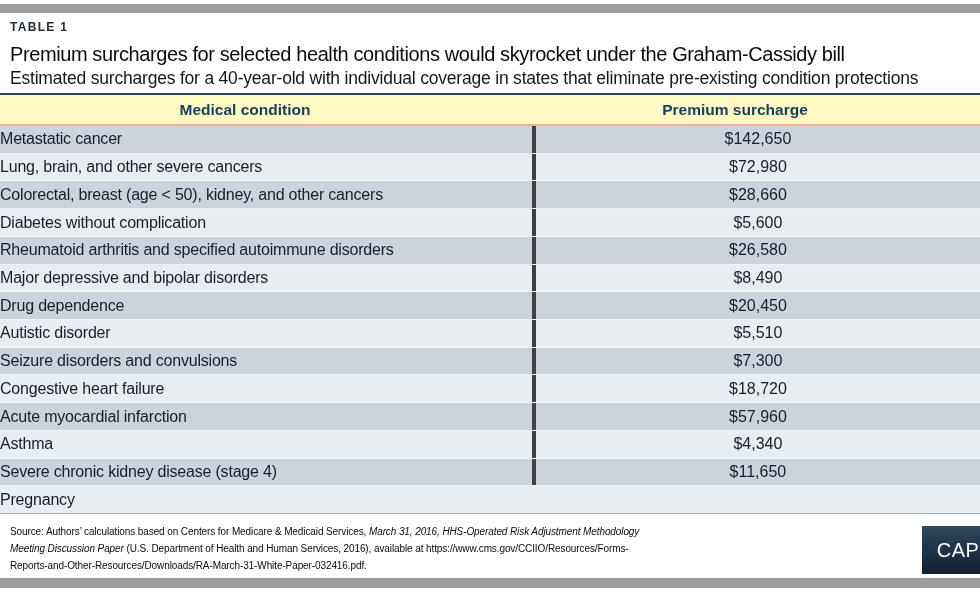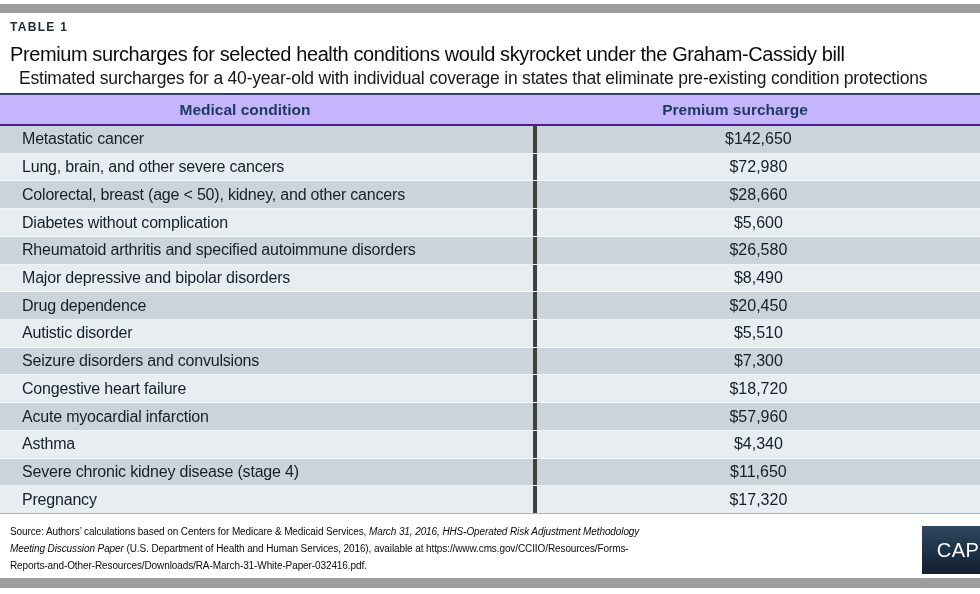--- a/index.html
+++ b/index.html
@@ -15,41 +15,41 @@
   .kicker {
     position: absolute; top: 20px; left: 10px;
     font-size: 12px; font-weight: bold; letter-spacing: 1.3px; color: #1f2a33; text-align: center;
   }
   .title {
     position: absolute; top: 43px; left: 10px; margin: 0;
     font-size: 20px; font-weight: normal; color: #0a0d10;
     letter-spacing: -0.4px; white-space: nowrap;
   }
   .subtitle {
-    position: absolute; top: 68px; left: 19px;
+    position: absolute; top: 68px; left: 10px;
     font-size: 17.5px; color: #14181c; letter-spacing: -0.2px; white-space: nowrap;
   }
 
   .table {
     position: absolute; top: 93px; left: 0; width: 980px;
     border-top: 2px solid #2f4457;
   }
-  .thead { display: flex; height: 29px; border-bottom: 2px solid #4c1d95; background: #c4b5fd; }
+  .thead { display: flex; height: 29px; border-bottom: 2px solid #fca5a5; background: #fef9c3; }
   .th {
     width: 490px; box-sizing: border-box;
     display: flex; align-items: center; justify-content: center;
     font-size: 15.5px; font-weight: bold; color: #1d3a5f;
   }
   .tbody { display: flex; flex-direction: column; height: 387px; border-bottom: 1px solid #a8b2ba; }
   .row { flex: 1; display: flex; border-bottom: 1px solid rgba(251,253,254,0.75); box-sizing: border-box; }
   .row:last-child { border-bottom: none; }
   .row.dark { background: #ccd4db; }
   .row.light { background: #e8edf1; }
   .cell { box-sizing: border-box; display: flex; align-items: center; font-size: 16px; color: #161f29; }
-  .cell.cond { width: 582px; padding-left: 22px; letter-spacing: -0.2px; }
+  .cell.cond { width: 582px; padding-left: 0; letter-spacing: -0.2px; }
   .cell.amt { width: 490px; justify-content: center; border-left: 4px solid #404040; }
 
   .source {
     position: absolute; top: 524px; left: 10px; width: 880px;
     font-size: 10px; line-height: 16.8px; color: #0b0b0b; letter-spacing: -0.1px;
   }
   .src-line { white-space: nowrap; }
   .it { font-style: italic; }
 
   .cap-logo {
@@ -121,21 +121,20 @@
       <div class="row light">
         <div class="cell cond">Asthma</div>
         <div class="cell amt">$4,340</div>
       </div>
       <div class="row dark">
         <div class="cell cond">Severe chronic kidney disease (stage 4)</div>
         <div class="cell amt">$11,650</div>
       </div>
       <div class="row light">
         <div class="cell cond">Pregnancy</div>
-        <div class="cell amt">$17,320</div>
       </div>
     </div>
 </div>
 
 <div class="source" id="source">
     <div class="src-line"><span>Source: Authors’ calculations based on Centers for Medicare &amp; Medicaid Services, </span><span class="it">March 31, 2016, HHS-Operated Risk Adjustment Methodology</span></div>
     <div class="src-line"><span class="it">Meeting Discussion Paper</span><span> (U.S. Department of Health and Human Services, 2016), available at https://www.cms.gov/CCIIO/Resources/Forms-</span></div>
     <div class="src-line"><span>Reports-and-Other-Resources/Downloads/RA-March-31-White-Paper-032416.pdf.</span></div>
   </div>
 

